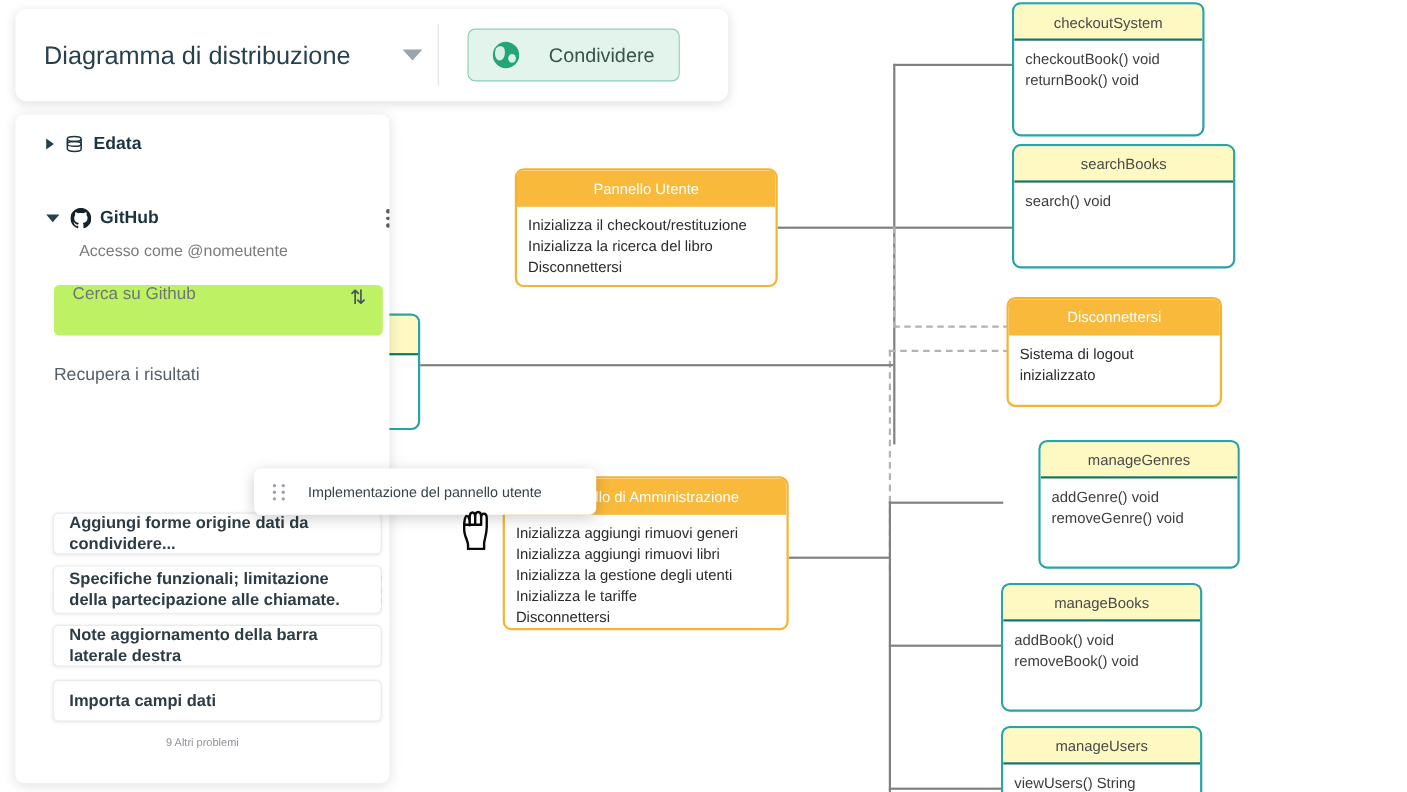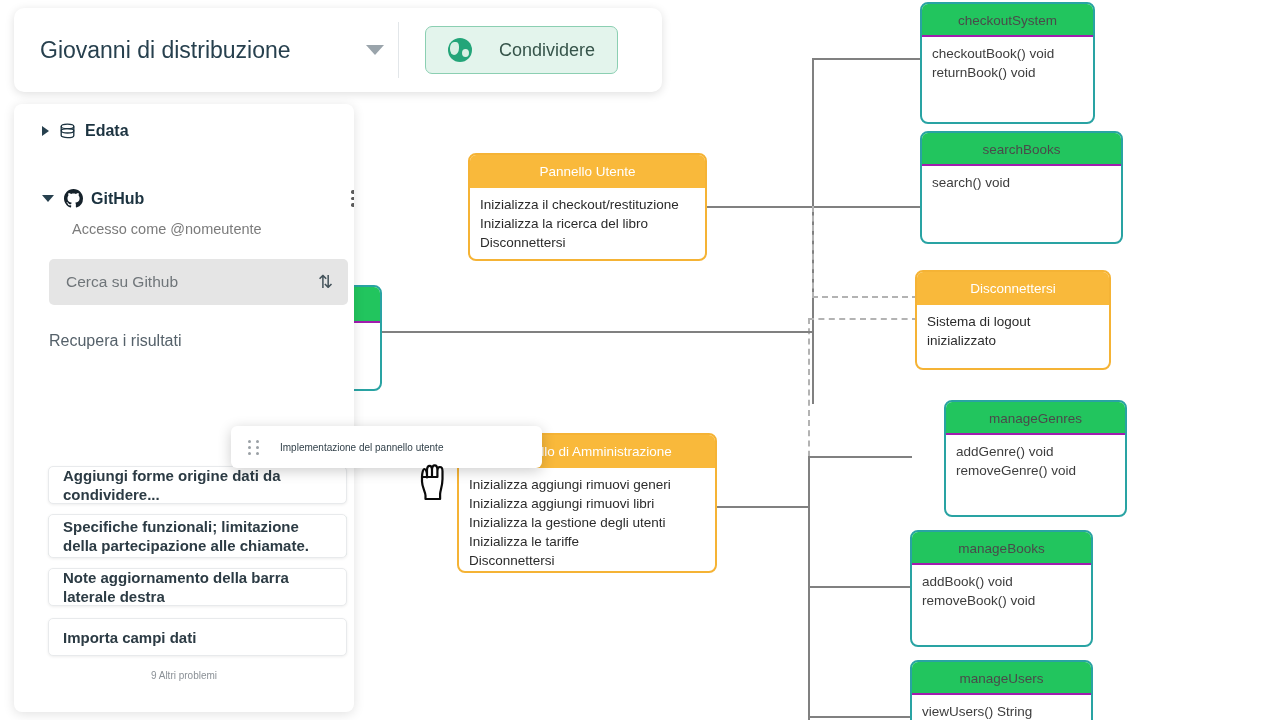--- a/index.html
+++ b/index.html
@@ -20,21 +20,21 @@
   .node{position:absolute;border-radius:8px;overflow:hidden;box-sizing:border-box;background:#fff;}
   .node .hdr{
     font-size:13.5px;text-align:center;padding:6px 4px;box-sizing:border-box;
     white-space:nowrap;overflow:hidden;
   }
   .node .body{padding:7px 8px 8px 10px;font-size:13.5px;line-height:19px;color:#3d3d3d;}
   .node .body div{white-space:nowrap;}
 
   
   .node.teal{border:2px solid #29A3A3;}
-  .node.teal .hdr{color:#4a4a4a;border-bottom:2px solid #a21caf;background:#22c55e;}
+  .node.teal .hdr{color:#4a4a4a;border-bottom:2px solid #0f766e;background:#fef9c3;}
   
   .node.orange{border:2px solid #F5B335;}
   .node.orange .hdr{color:#ffffff;background:#F9B93B;}
   .node.orange .body{color:#2b2b2b;}
 
   
   #titlebar{
     position:absolute;left:14px;top:8px;width:648px;height:84px;
     background:#ffffff;border-radius:10px;
     box-shadow:0 2px 10px rgba(0,0,0,.13);
@@ -70,21 +70,21 @@
   .tri.down{border-left:6px solid transparent;border-right:6px solid transparent;border-top:7px solid #27404e;}
   .src-name{font-size:16px;font-weight:bold;color:#1c3340;}
   .db-icon{width:17px;height:17px;margin-right:9px;flex:none;}
   .gh-icon{width:19px;height:19px;margin-right:8px;flex:none;}
   .kebab{margin-left:auto;margin-right:20px;width:18px;display:flex;flex-direction:column;align-items:center;gap:3px;cursor:pointer;}
   .kebab i{width:3.5px;height:3.5px;border-radius:50%;background:#5a5a5a;display:block;}
   #gh-sub{font-size:14.5px;color:#7b7b7b;padding-left:58px;margin-top:5px;}
 
   #search-box{
     position:absolute;left:35px;top:155px;width:299px;height:46px;
-    background:#e5e5e5;border-radius:5px;display:flex;align-items:center;
+    background:#bef264;border-radius:5px;display:flex;align-items:flex-start;
     cursor:text;
   }
   #search-box .ph{margin-left:17px;font-size:15.5px;color:#6f7579;}
   #sort-icon{margin-left:auto;margin-right:15px;font-size:18px;color:#43525a;}
 
   #results-label{position:absolute;left:35px;top:228px;font-size:16px;color:#55616a;}
 
   #chips{position:absolute;left:35px;top:363px;width:300px;height:24px;}
   .chip{
     position:absolute;top:0;left:0;height:24px;line-height:24px;
@@ -111,21 +111,21 @@
   }
 
   
   #drag-card{
     position:absolute;left:231px;top:426px;width:311px;height:42px;
     background:#ffffff;border-radius:6px;box-shadow:0 3px 14px rgba(0,0,0,.20);
     display:flex;align-items:center;
   }
   #grip{margin-left:17px;width:12px;display:grid;grid-template-columns:1fr 1fr;gap:3px 4px;cursor:grab;}
   #grip i{width:3px;height:3px;border-radius:50%;background:#9aa0a5;display:block;}
-  #drag-label{margin-left:20px;font-size:10px;color:#33424b;white-space:nowrap;}
+  #drag-label{margin-left:20px;font-size:13px;color:#33424b;white-space:nowrap;}
 
   
   #cursor{position:absolute;left:415px;top:455px;width:44px;height:48px;}
 </style>
 </head>
 <body>
 
 <div id="canvas">
 
   <div class="conn v" style="left:812px;top:58px;height:346px;"></div>
@@ -205,21 +205,21 @@
         </div>
       </div>
       <div class="node teal" style="left: 300px; top: 285px; width: 82px; height: 106px;">
         <div class="hdr" style="height: 36px; line-height: 24px;"></div>
         <div class="body"></div>
       </div>
     </div>
 </div>
 
 <div id="titlebar">
-  <div id="doc-title">Giovanni di distribuzione</div>
+  <div id="doc-title">Diagramma di distribuzione</div>
   <div id="title-caret">
     <div class="caret-dn"></div>
   </div>
   <div id="tb-sep"></div>
   <div id="share-btn">
     <span class="globe"></span>
     <span class="label">Condividere</span>
   </div>
 </div>
 

